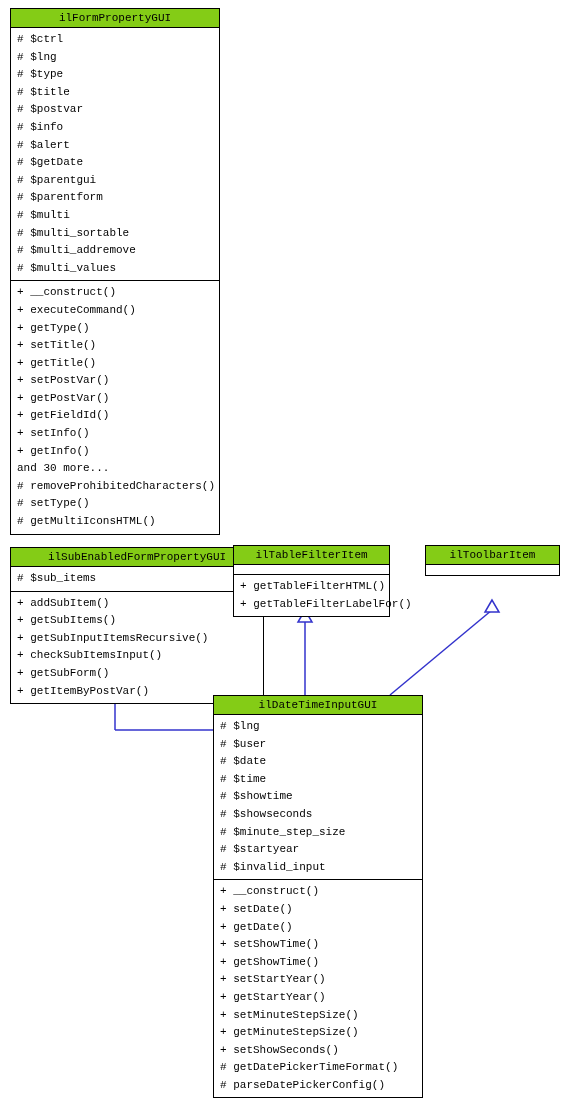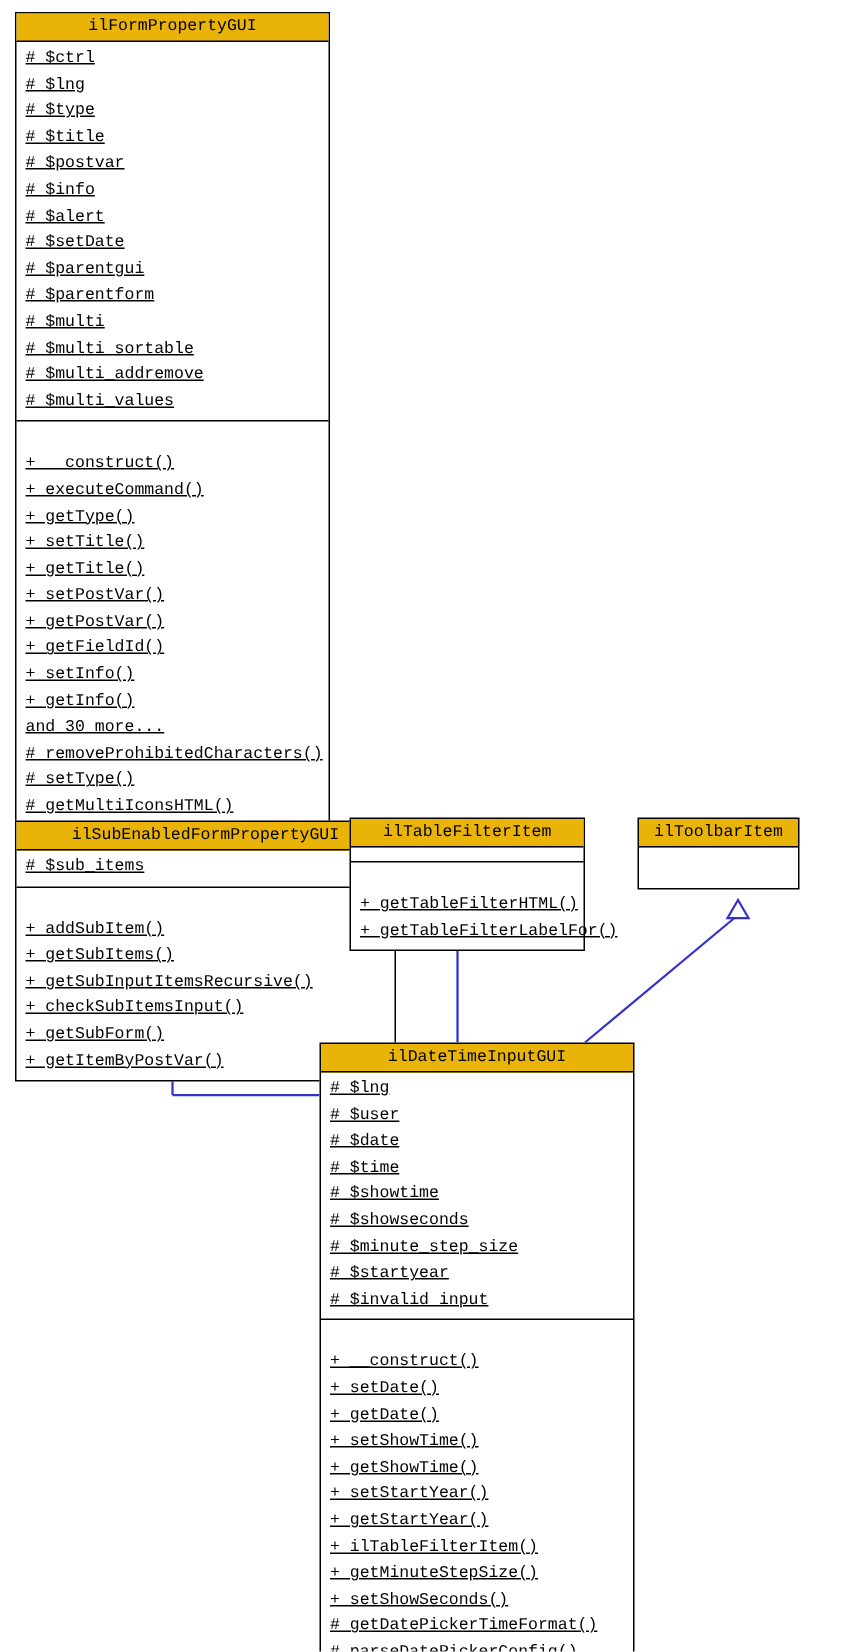--- a/index.html
+++ b/index.html
@@ -20,38 +20,36 @@
       height: 1101px;
     }
 
     .uml-box {
       position: absolute;
       border: 1px solid #000;
       background: #fff;
     }
 
     .uml-box-title {
-      background: #eab308;
+      background: #84cc16;
       border-bottom: 1px solid #000;
       padding: 3px 6px;
       text-align: center;
       font-weight: normal;
       font-size: 11px;
     }
 
     .uml-box-section {
       border-bottom: 1px solid #000;
       padding: 3px 6px;
       line-height: 1.6;
-      text-decoration: underline;
     }
 
     .uml-box-section:last-child {
       border-bottom: none;
-      margin-top: 17px;
     }
 
     .uml-box-section p {
       white-space: nowrap;
       font-size: 11px;
     }
 
     
     .arrows-svg {
       position: absolute;
@@ -89,21 +87,21 @@
   <div class="uml-box" style="left:10px; top:8px; width:210px;">
     <div class="uml-box-title">ilFormPropertyGUI</div>
     <div class="uml-box-section">
       <p># $ctrl</p>
       <p># $lng</p>
       <p># $type</p>
       <p># $title</p>
       <p># $postvar</p>
       <p># $info</p>
       <p># $alert</p>
-      <p># $setDate</p>
+      <p># $getDate</p>
       <p># $parentgui</p>
       <p># $parentform</p>
       <p># $multi</p>
       <p># $multi_sortable</p>
       <p># $multi_addremove</p>
       <p># $multi_values</p>
     </div>
     <div class="uml-box-section">
       <p>+ __construct()</p>
       <p>+ executeCommand()</p>
@@ -140,21 +138,21 @@
   <div class="uml-box" style="left:233px; top:545px; width:157px;">
     <div class="uml-box-title">ilTableFilterItem</div>
     <div class="uml-box-section" style="min-height:10px;">
     </div>
     <div class="uml-box-section">
       <p>+ getTableFilterHTML()</p>
       <p>+ getTableFilterLabelFor()</p>
     </div>
   </div>
 
-  <div class="uml-box" style="left:425px; top:545px; width:108px;">
+  <div class="uml-box" style="left:425px; top:545px; width:135px;">
     <div class="uml-box-title">ilToolbarItem</div>
     <div class="uml-box-section" style="min-height:10px;">
     </div>
   </div>
 
   <div class="uml-box" style="left:213px; top:695px; width:210px;">
     <div class="uml-box-title">ilDateTimeInputGUI</div>
     <div class="uml-box-section">
       <p># $lng</p>
       <p># $user</p>
@@ -167,21 +165,21 @@
       <p># $invalid_input</p>
     </div>
     <div class="uml-box-section">
       <p>+ __construct()</p>
       <p>+ setDate()</p>
       <p>+ getDate()</p>
       <p>+ setShowTime()</p>
       <p>+ getShowTime()</p>
       <p>+ setStartYear()</p>
       <p>+ getStartYear()</p>
-      <p>+ ilTableFilterItem()</p>
+      <p>+ setMinuteStepSize()</p>
       <p>+ getMinuteStepSize()</p>
       <p>+ setShowSeconds()</p>
       <p># getDatePickerTimeFormat()</p>
       <p># parseDatePickerConfig()</p>
     </div>
   </div>
 
 </div>
 
 </body></html>

